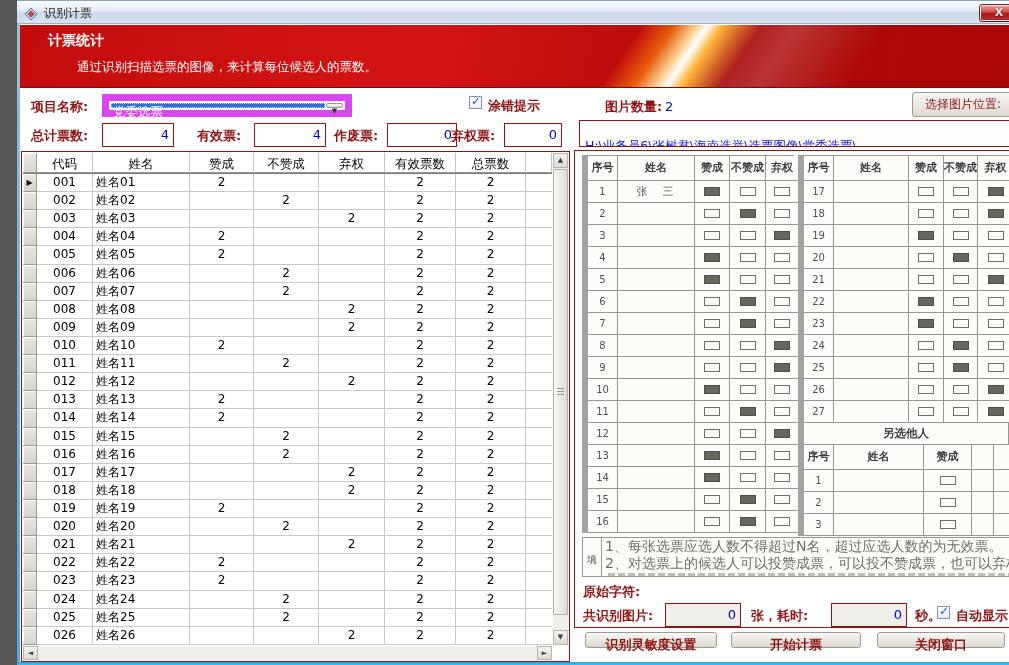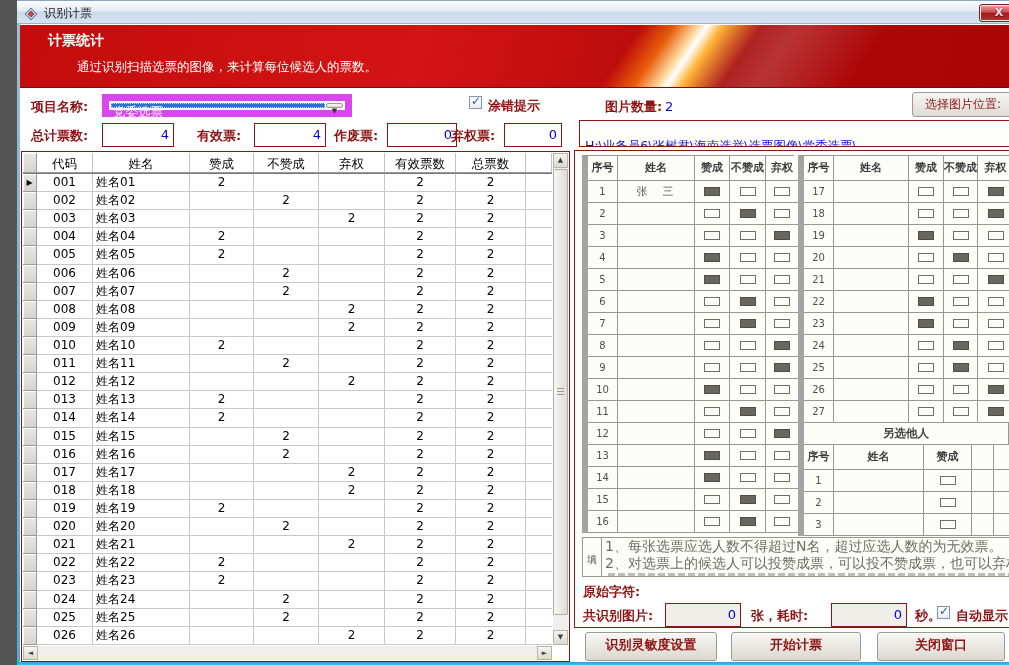--- a/index.html
+++ b/index.html
@@ -161,21 +161,21 @@
   #lbl-origchars{position:absolute;left:8px;top:432px;}
   #lbl-recog{position:absolute;left:8px;top:456px;}
   #fld-recog{left:90px;top:452px;width:76px;background:#f0eee9;}
   #lbl-timeunit{position:absolute;left:176px;top:456px;}
   #fld-time{left:256px;top:452px;width:76px;background:#f0eee9;}
   #lbl-sec{position:absolute;left:340px;top:456px;}
   #chk-auto{position:absolute;left:362px;top:455px;}
   #lbl-auto{position:absolute;left:381px;top:456px;}
   
   .foot-btn{
-    position:absolute;top:632px;height:29px;border:1px solid #9a9a92;border-radius:3px;
+    position:absolute;top:632px;height:16px;border:1px solid #9a9a92;border-radius:3px;
     background:linear-gradient(180deg,#f8f7f5 0%,#e8e6df 55%,#dbd8cf 100%);
     color:#8e1414;font-size:13px;font-weight:bold;text-align:center;line-height:23px;cursor:pointer;
     box-shadow:0 1px 0 #fff inset;
   }
   #btn-sens{left:568px;width:132px;}
   #btn-start{left:714px;width:130px;}
   #btn-close{left:860px;width:128px;}
 </style>
 </head>
 <body>

